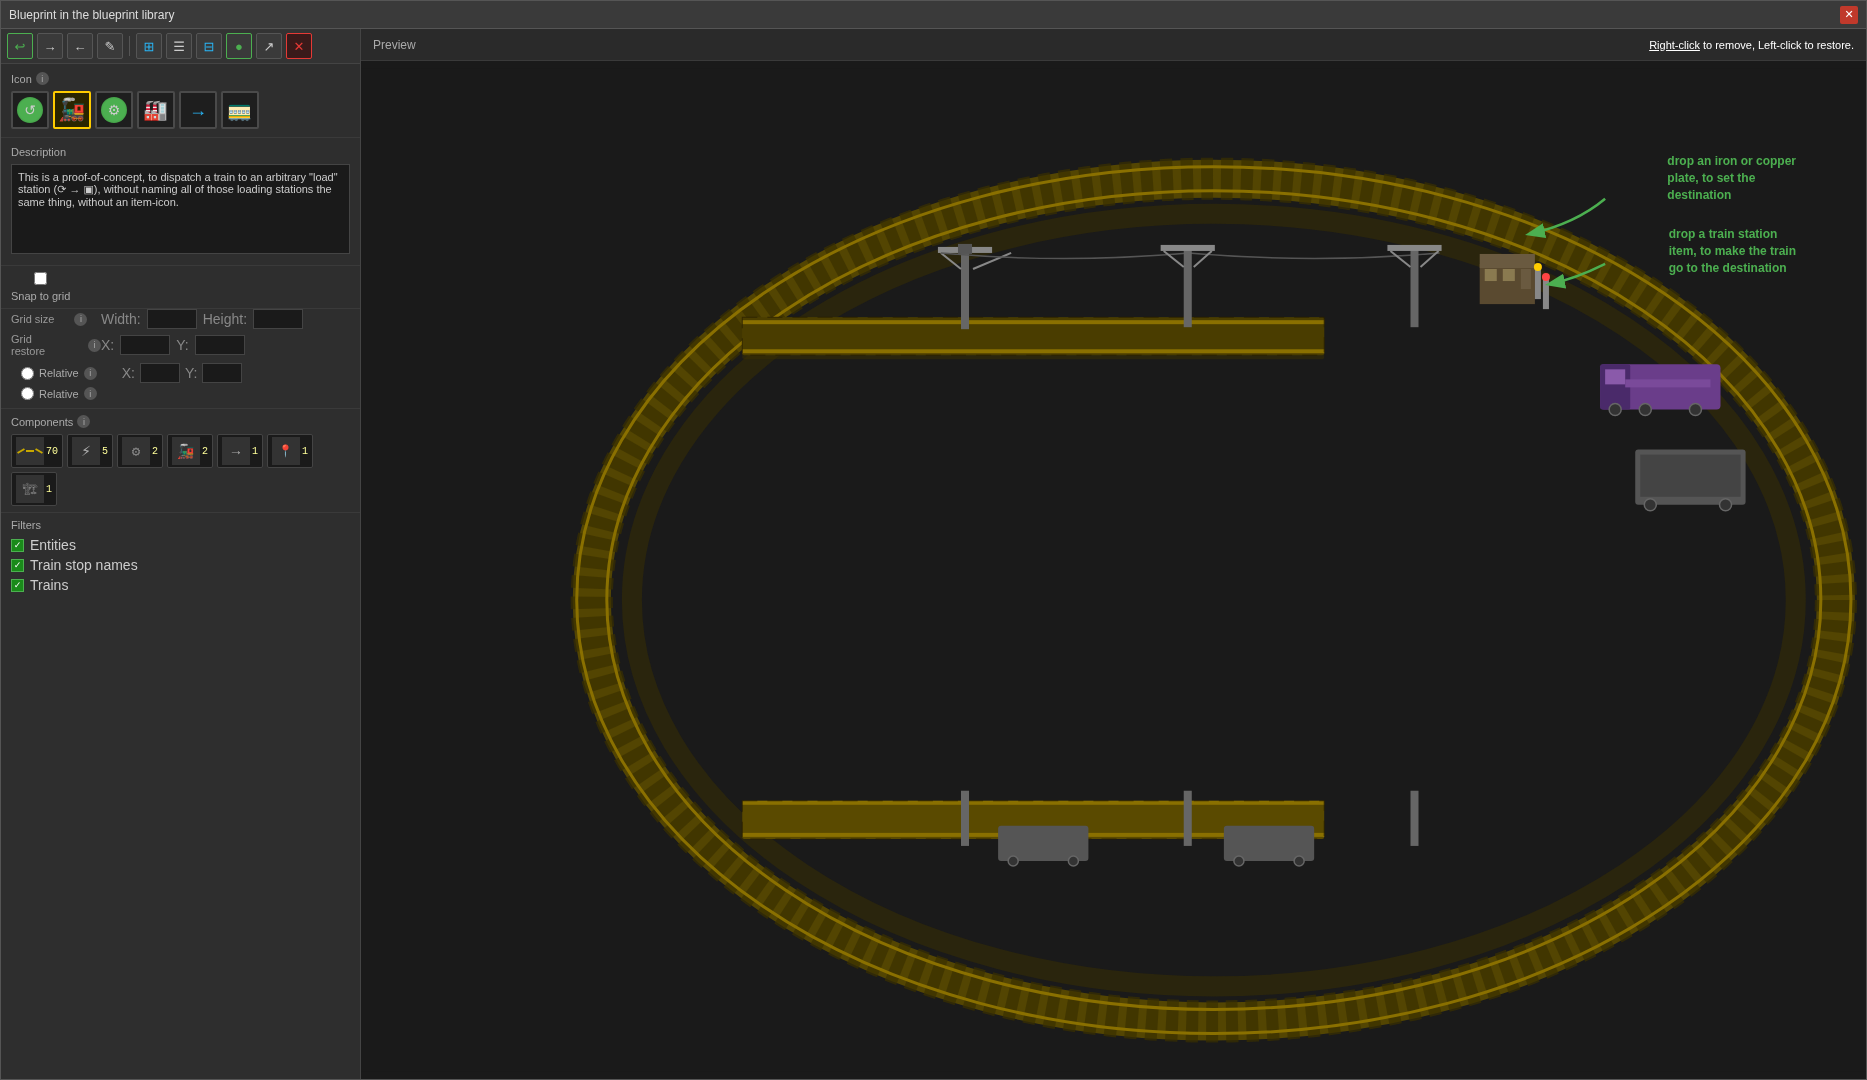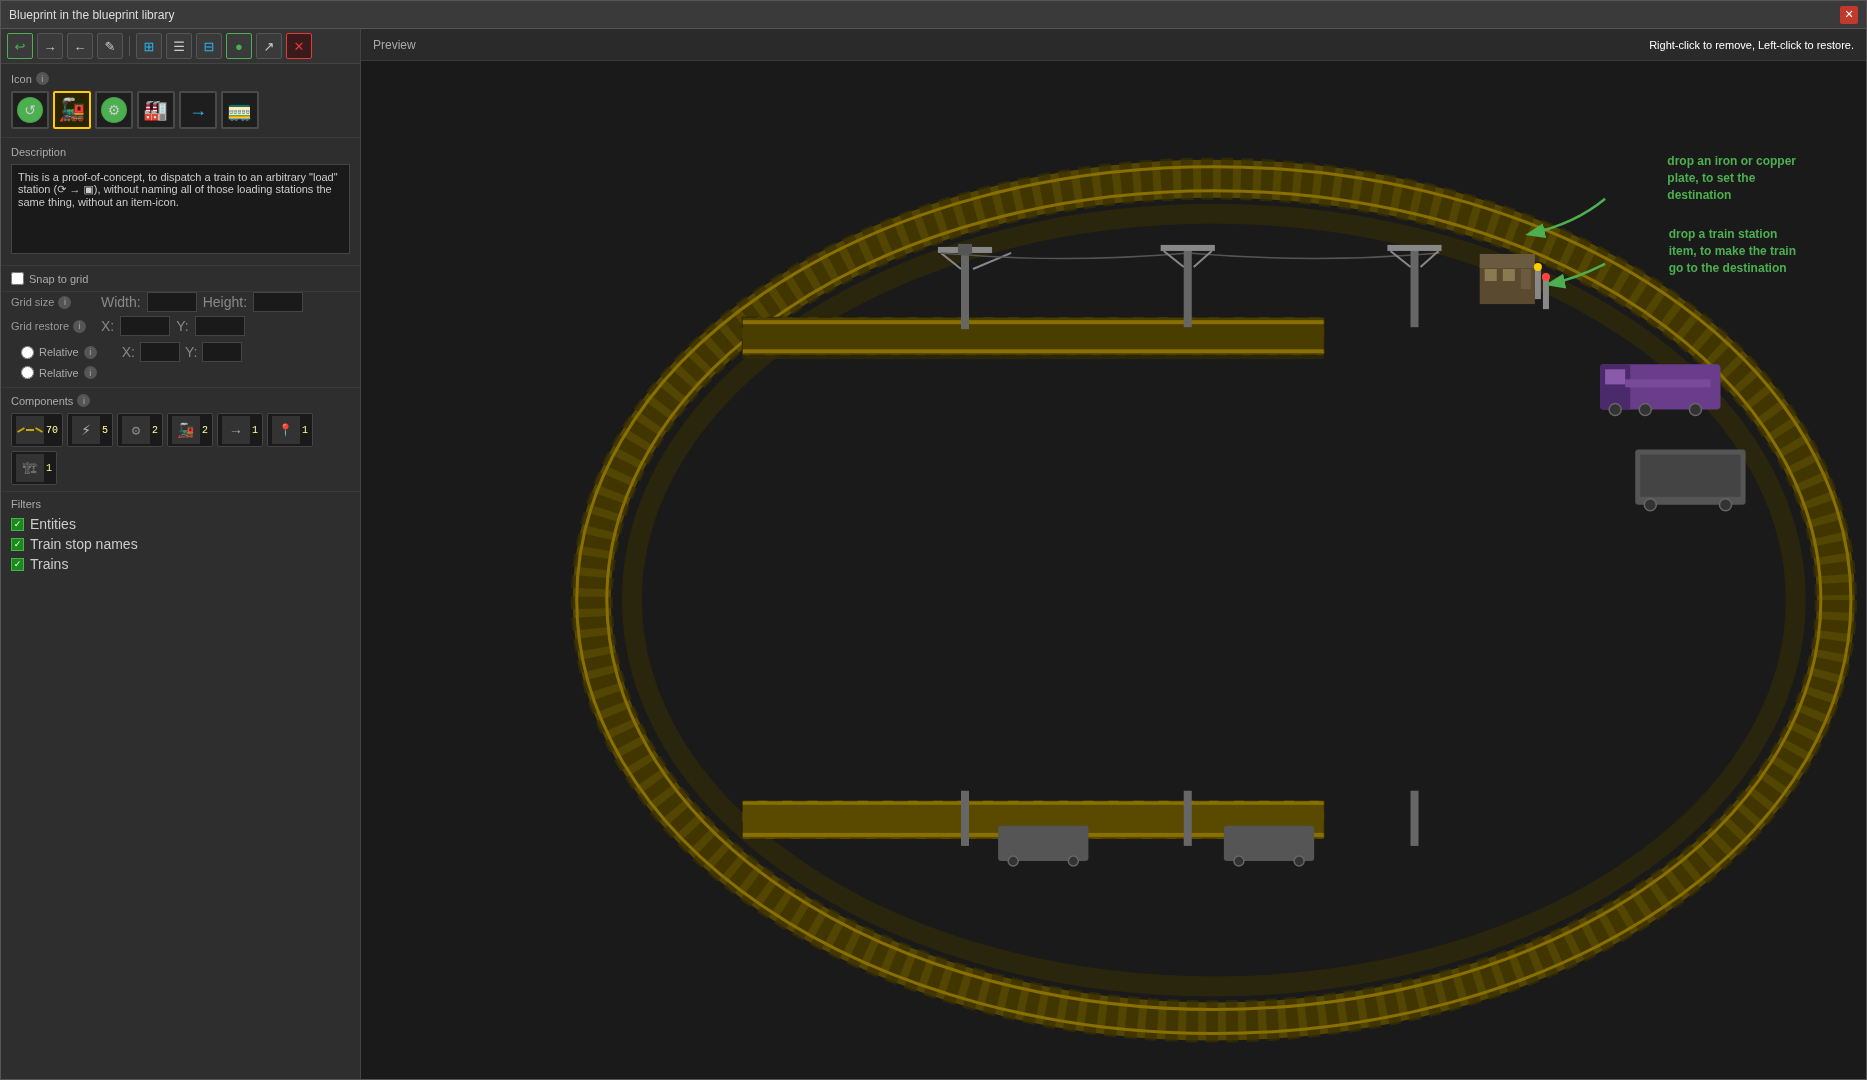--- a/index.html
+++ b/index.html
@@ -151,37 +151,38 @@
       padding: 6px 10px;
       border-bottom: 1px solid #3a3a3a;
     }
     .checkbox-label {
       display: flex;
       align-items: center;
       gap: 5px;
       color: #aaa;
       font-size: 11px;
       cursor: pointer;
+      flex-direction: column;
     }
     .grid-fields {
       padding: 0 10px 6px;
       border-bottom: 1px solid #3a3a3a;
     }
     .grid-row {
       display: flex;
       align-items: center;
       margin-bottom: 4px;
     }
     .grid-row-label {
       color: #999;
       font-size: 11px;
       width: 90px;
       display: flex;
       align-items: center;
-      gap: 4px;
+      gap: 20px;
     }
     .grid-input-group {
       display: flex;
       align-items: center;
       gap: 6px;
       flex: 1;
     }
     .grid-input-label {
       color: #888;
       font-size: 14px;
@@ -527,21 +528,21 @@
           <div class="filter-checkbox"></div>
           <span class="filter-label">Trains</span>
         </div>
       </div>
     </div>
 
     <div class="right-panel">
       <div class="preview-header">
         <span class="preview-label">Preview</span>
         <div class="preview-hint">
-          <span style="color:#fff;">Right-click</span>
+          <span style="color:#fff;text-decoration:underline;">Right-click</span>
           <span>to remove,</span>
           <span style="color:#fff;">Left-click</span>
           <span>to restore.</span>
         </div>
       </div>
 
       <div class="preview-canvas">
 
         <svg class="track-svg" viewBox="0 0 1500 1000" preserveAspectRatio="xMidYMid meet">
 

